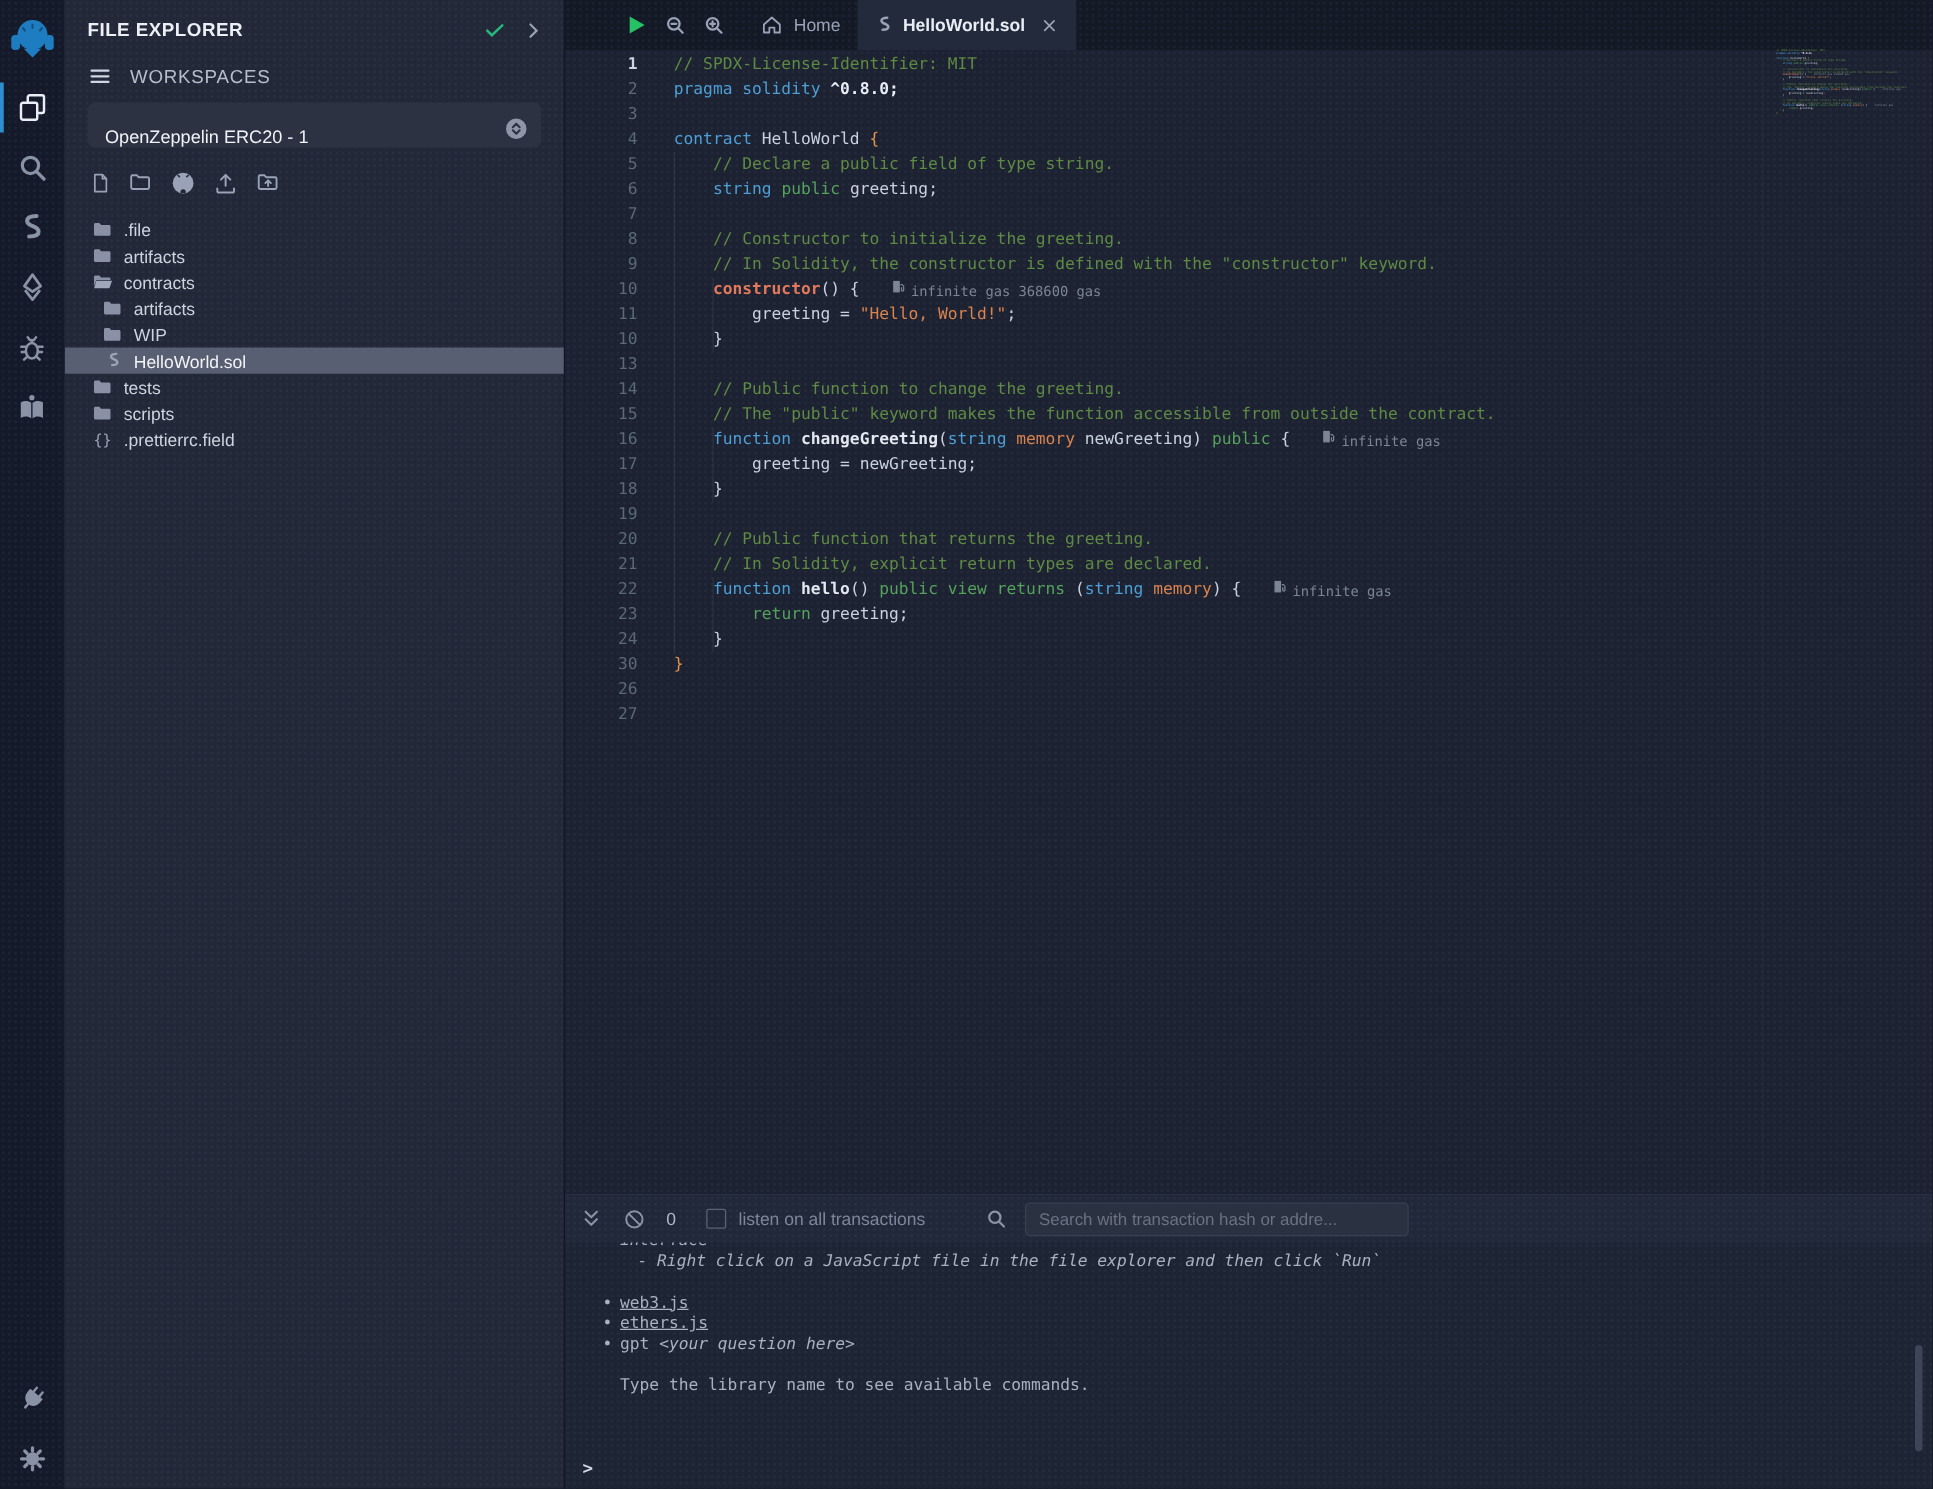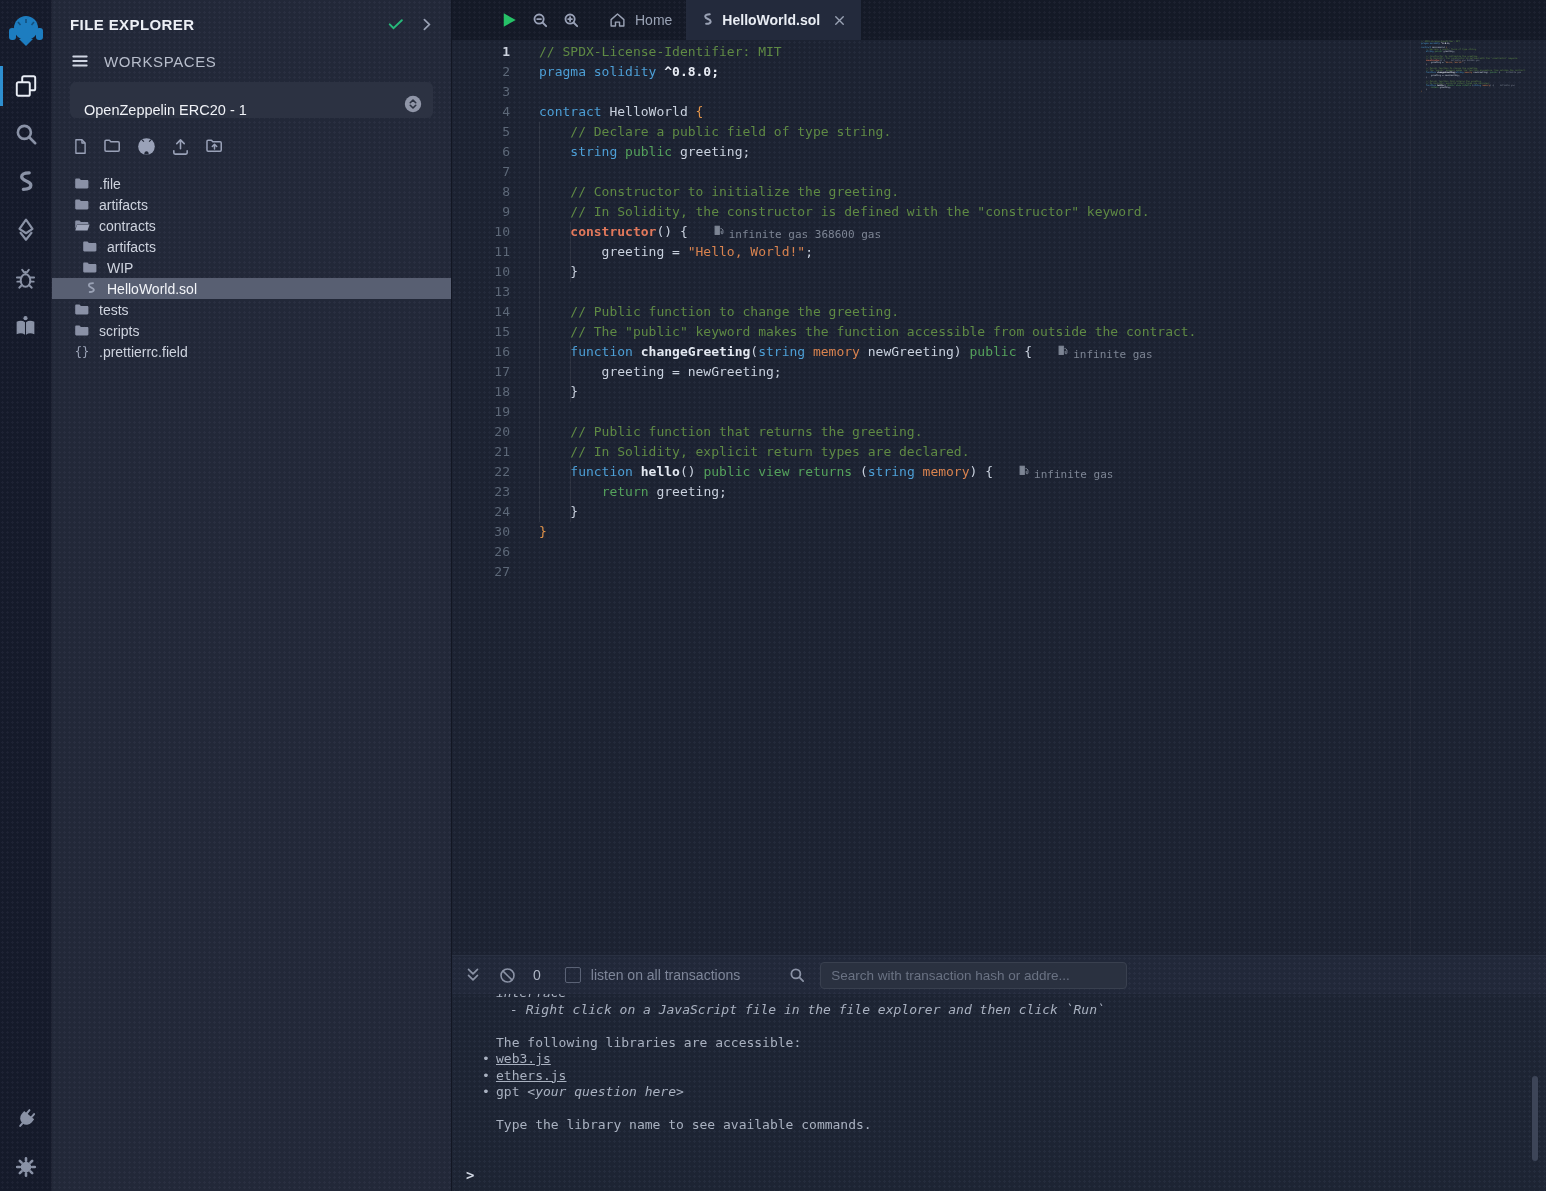--- a/index.html
+++ b/index.html
@@ -463,21 +463,20 @@
               </svg>
           </span>
           <input type="text" placeholder="Search with transaction hash or addre..." style="">
         </div>
       </div>
       <div class="term-content tex">
         <div id="termlines">
             <div class="tl"><span class="bullet"> </span><span class="body"><span class="pt-i">interface</span></span></div>
             <div class="tl indent"><span class="bullet"> </span><span class="body"><span class="pt-i">- Right click on a JavaScript file in the file explorer and then click `Run`</span></span></div>
             <div class="tl"><span class="bullet"> </span><span class="body">&nbsp;</span></div>
-            <div class="tl"><span class="bullet"> </span><span class="body"><span class="pt-t">The following libraries are accessible:</span></span></div>
             <div class="tl"><span class="bullet">•</span><span class="body"><span class="pt-l">web3.js</span></span></div>
             <div class="tl"><span class="bullet">•</span><span class="body"><span class="pt-l">ethers.js</span></span></div>
             <div class="tl"><span class="bullet">•</span><span class="body"><span class="pt-t">gpt </span><span class="pt-i">&lt;your question here&gt;</span></span></div>
             <div class="tl"><span class="bullet"> </span><span class="body">&nbsp;</span></div>
             <div class="tl"><span class="bullet"> </span><span class="body"><span class="pt-t">Type the library name to see available commands.</span></span></div>
           </div>
         <div class="term-prompt">&gt;</div>
         <div class="term-scrollthumb"></div>
       </div>
     </div>

